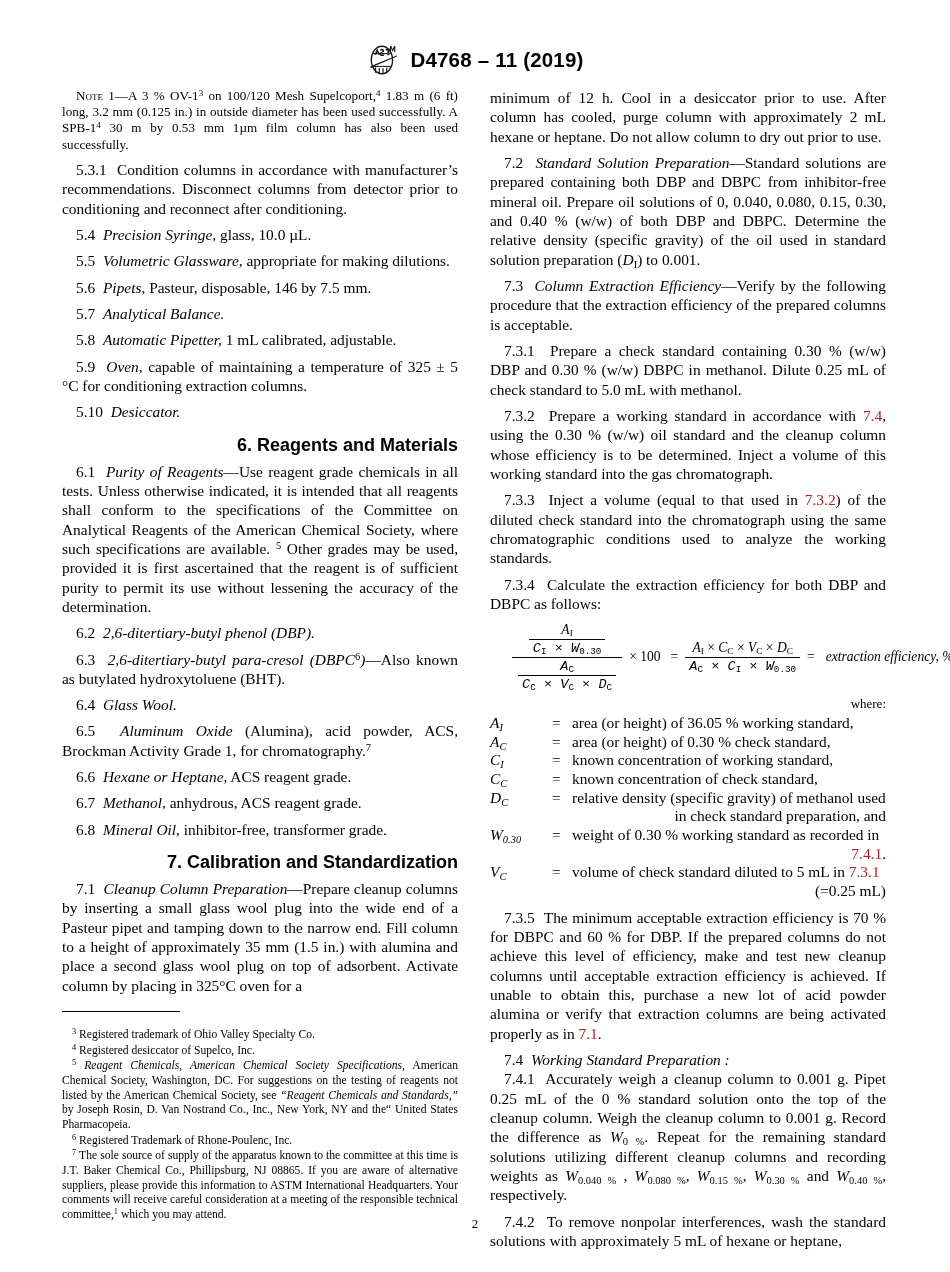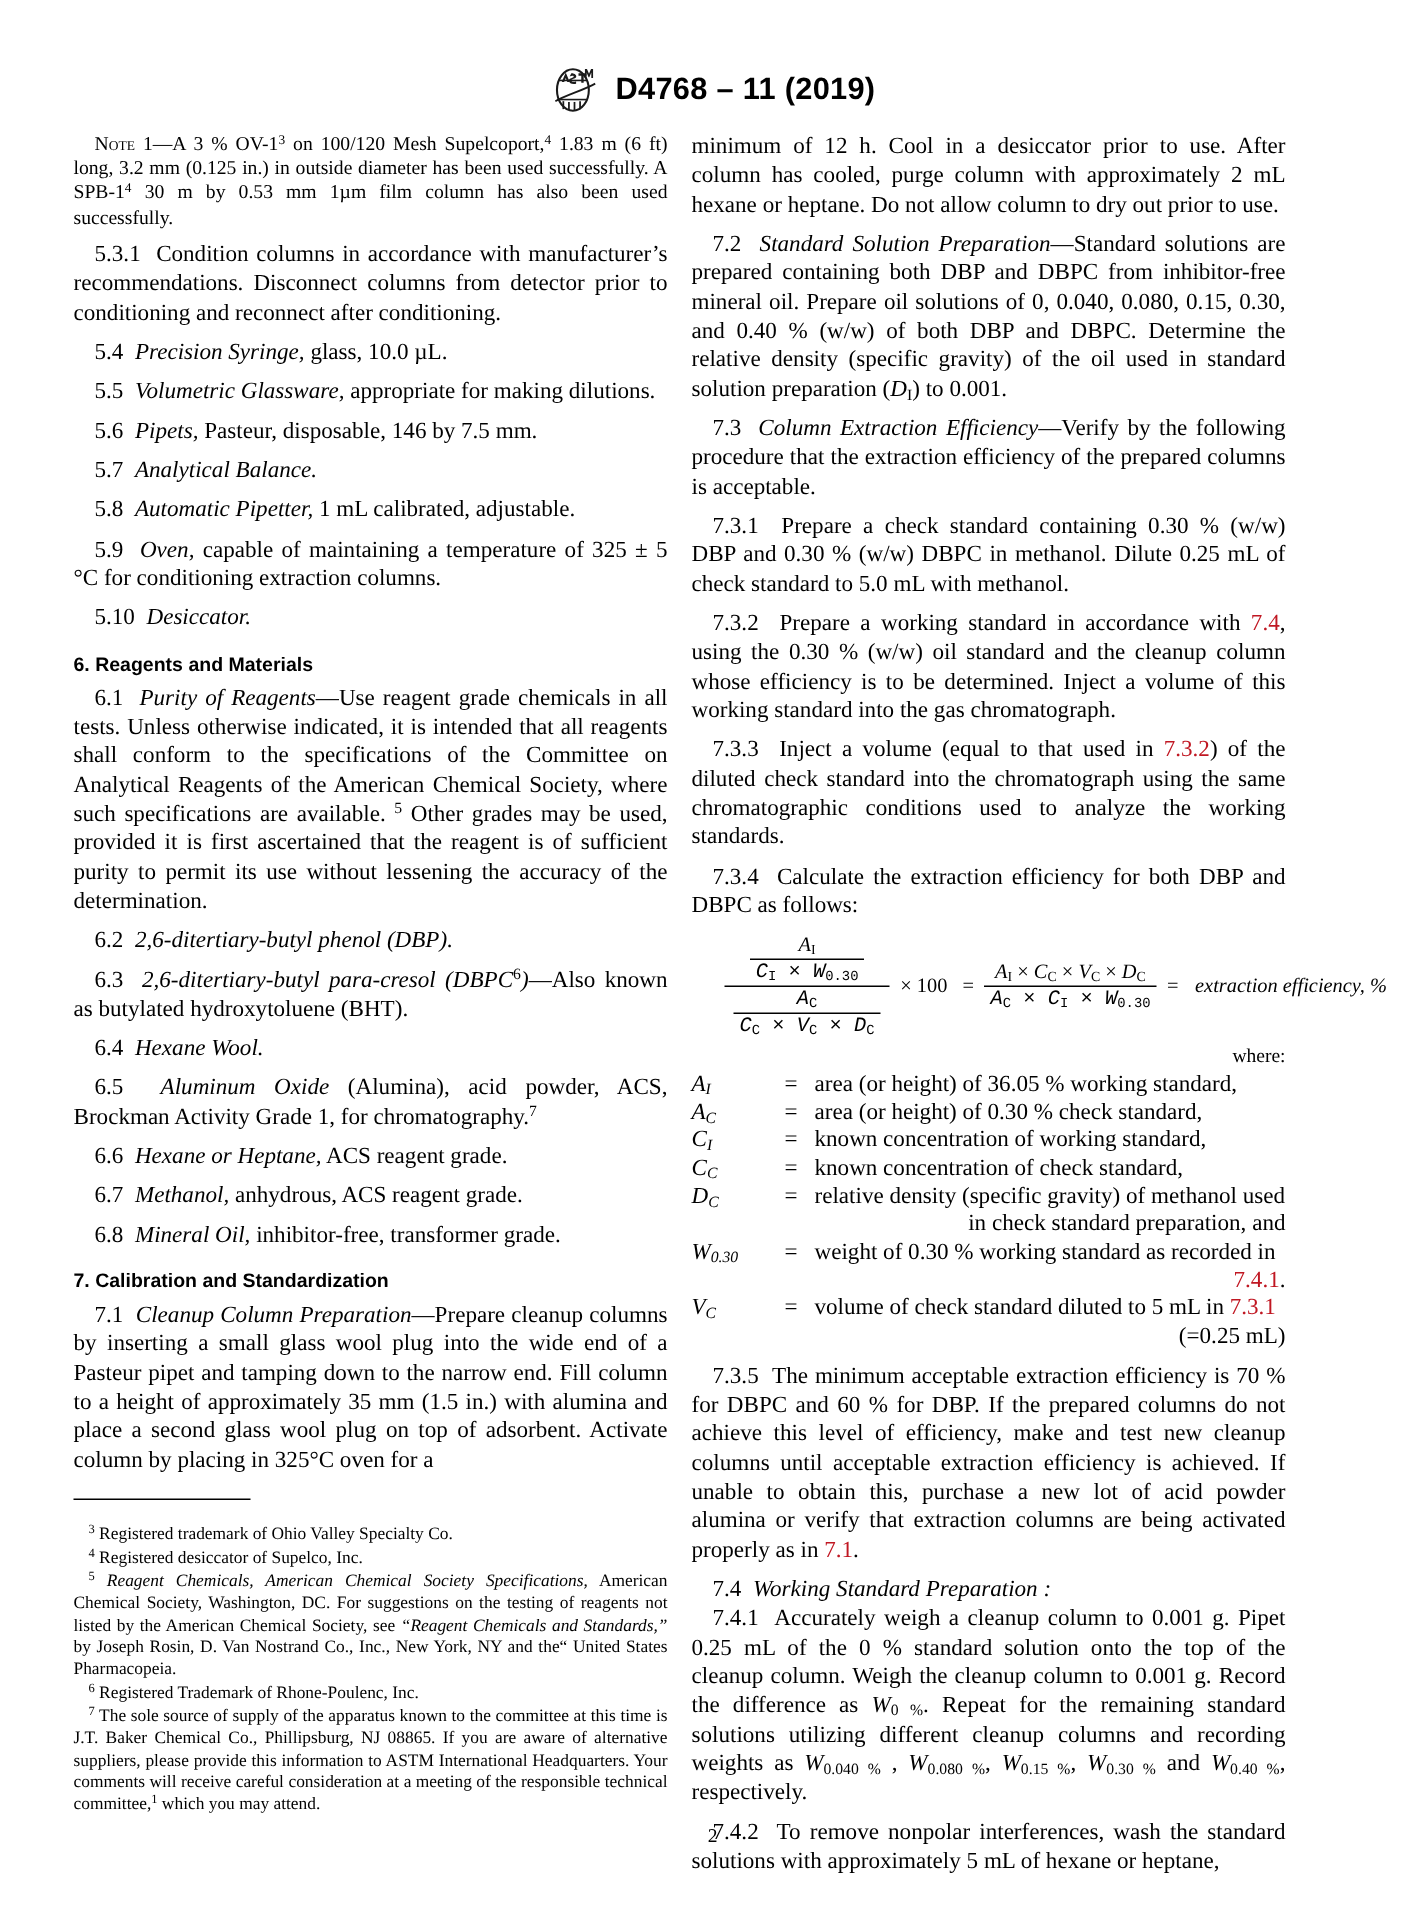--- a/index.html
+++ b/index.html
@@ -38,24 +38,24 @@
     font-size: 20.5px;
     font-weight: bold;
     letter-spacing: 0.2px;
     white-space: nowrap;
   }
 
   
   .columns {
     position: absolute;
     top: 88px;
-    left: 49px;
+    left: 62px;
     width: 828px;
     display: flex;
-    gap: 16px;
+    gap: 32px;
   }
   .col {
     width: 396px;
     position: relative;
   }
 
   p {
     margin: 0;
     font-size: 15.4px;
     line-height: 1.255;
@@ -72,23 +72,23 @@
     text-align: justify;
     text-indent: 14px;
     margin: 0;
   }
   .smallcaps {
     font-variant: small-caps;
   }
   .sec-head {
     font-family: "Liberation Sans", "DejaVu Sans", sans-serif;
     font-weight: bold;
-    font-size: 13px;
+    font-size: 18px;
     margin: 13px 0 6px 0;
-    text-align: left;
+    text-align: right;
   }
   i, .it { font-style: italic; }
   sup {
     font-size: 0.68em;
     vertical-align: 0.48em;
     line-height: 0;
   }
   sub {
     font-size: 0.68em;
     vertical-align: -0.25em;
@@ -212,21 +212,21 @@
     <p class="indent gap"><span>5.10</span>&nbsp; <i>Desiccator.</i></p>
 
     <div class="sec-head">6.  Reagents and Materials</div>
 
     <p class="indent"><span>6.1</span>&nbsp; <i>Purity of Reagents</i><span>—Use reagent grade chemicals in all tests. Unless otherwise indicated, it is intended that all reagents shall conform to the specifications of the Committee on Analytical Reagents of the American Chemical Society, where such specifications are available.</span> <sup>5</sup><span> Other grades may be used, provided it is first ascertained that the reagent is of sufficient purity to permit its use without lessening the accuracy of the determination.</span></p>
 
     <p class="indent gap"><span>6.2</span>&nbsp; <i>2,6-ditertiary-butyl phenol (DBP).</i></p>
 
     <p class="indent gap"><span>6.3</span>&nbsp; <i>2,6-ditertiary-butyl para-cresol (DBPC</i><sup>6</sup><i>)</i><span>—Also known as butylated hydroxytoluene (BHT).</span></p>
 
-    <p class="indent gap"><span>6.4</span>&nbsp; <i>Hexane Wool.</i></p>
+    <p class="indent gap"><span>6.4</span>&nbsp; <i>Glass Wool.</i></p>
 
     <p class="indent gap"><span>6.5</span>&nbsp; <i>Aluminum Oxide</i> <span>(Alumina), acid powder, ACS, Brockman Activity Grade 1, for chromatography.</span><sup>7</sup></p>
 
     <p class="indent gap"><span>6.6</span>&nbsp; <i>Hexane or Heptane,</i> <span>ACS reagent grade.</span></p>
 
     <p class="indent gap"><span>6.7</span>&nbsp; <i>Methanol,</i> <span>anhydrous, ACS reagent grade.</span></p>
 
     <p class="indent gap"><span>6.8</span>&nbsp; <i>Mineral Oil,</i> <span>inhibitor-free, transformer grade.</span></p>
 
     <div class="sec-head">7.  Calibration and Standardization</div>

